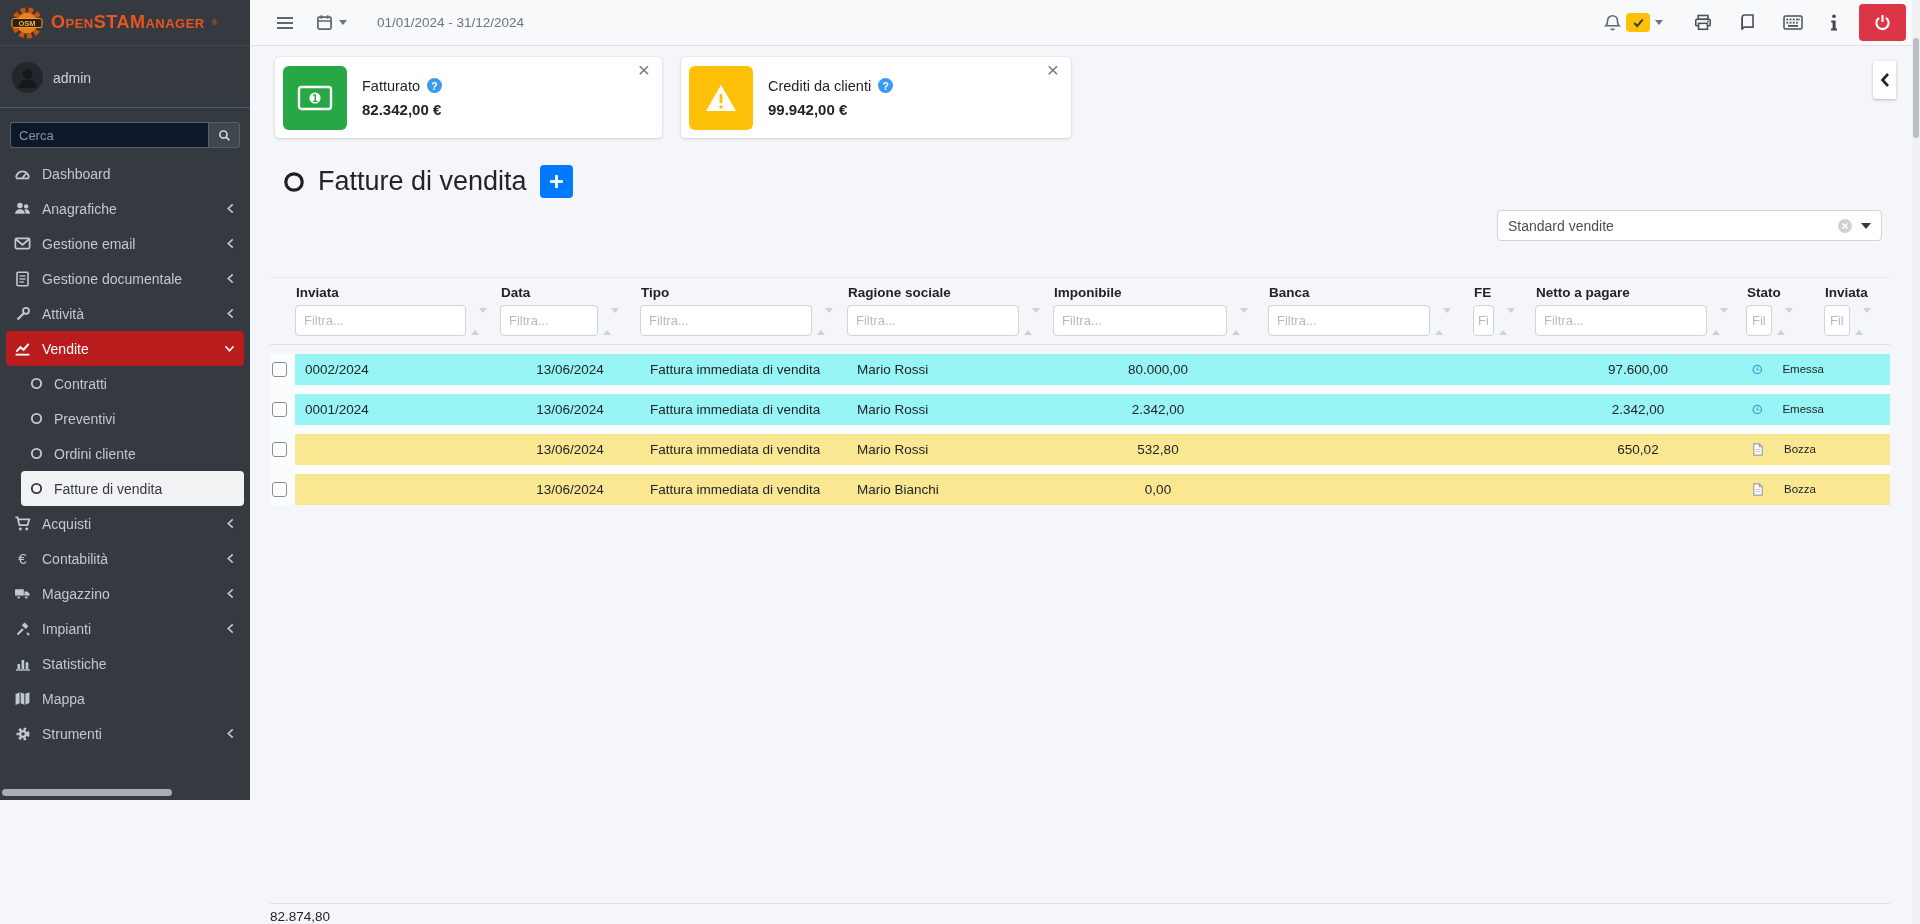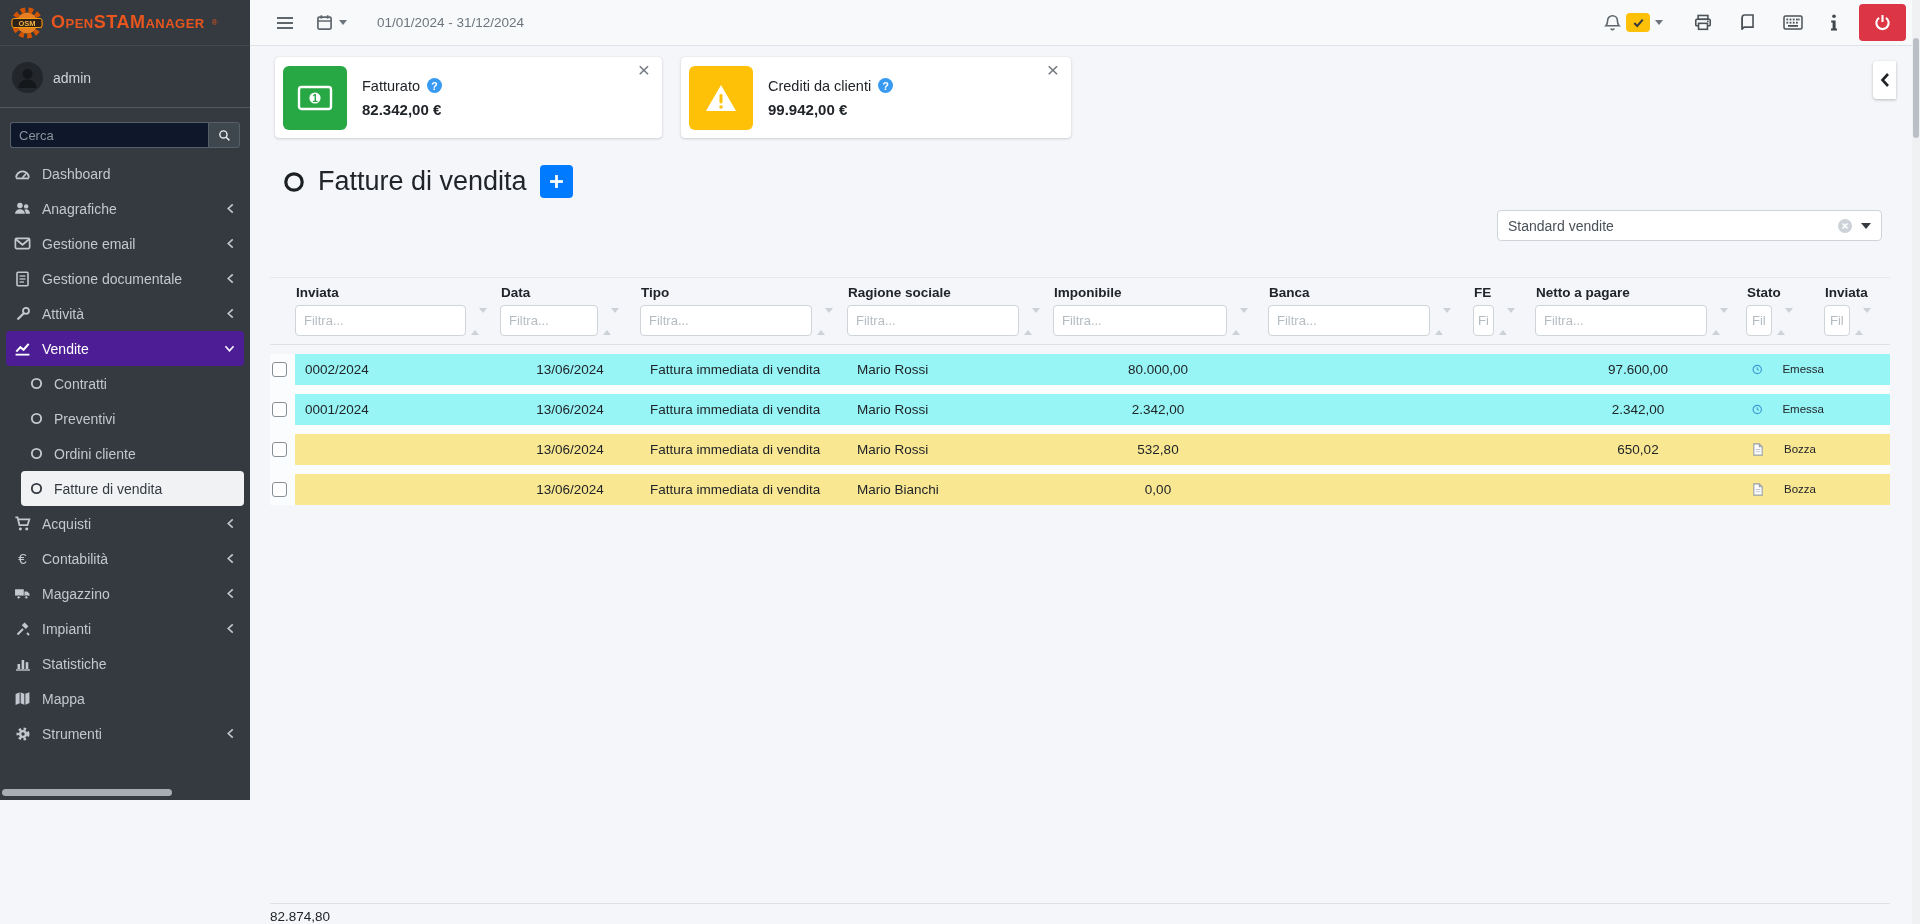--- a/index.html
+++ b/index.html
@@ -16,21 +16,21 @@
   .avatar{width:31px;height:31px;border-radius:50%;background:#23272b;display:flex;align-items:center;justify-content:center}
   .user-name{font-size:14px;color:#ced4da}
   .search-row{display:flex;margin:14px 10px 6px 10px;height:26px}
   .search-input{flex:1;background:#0f172a;border:1px solid #56606a;border-right:none;border-radius:3px 0 0 3px;color:#c2c7d0;padding:0 8px;font-size:13px;font-family:"Liberation Sans",sans-serif;outline:none}
   .search-input::placeholder{color:#8a939c}
   .search-btn{width:32px;background:#3f474e;border:1px solid #56606a;border-radius:0 3px 3px 0;display:flex;align-items:center;justify-content:center;cursor:pointer}
   .nav{list-style:none;margin-top:8px;padding:0 6px}
   .nav-item{height:35px;display:flex;align-items:center;gap:11px;padding:0 8px;font-size:14px;color:#c2c7d0;border-radius:4px;position:relative;cursor:pointer}
   .nav-item .ico{width:17px;display:flex;justify-content:center}
   .nav-item .chev{position:absolute;right:9px;display:flex}
-  .nav-item.active-parent{background:#4c1d95;color:#fff}
+  .nav-item.active-parent{background:#b91c1c;color:#fff}
   .nav-child{margin-left:15px;height:35px;display:flex;align-items:center;gap:11px;padding:0 9px;font-size:14px;color:#c2c7d0;border-radius:4px;cursor:pointer}
   .nav-child.active{background:#f1f2f4;color:#343a40}
   .sb-hscroll{position:absolute;bottom:4px;left:2px;width:170px;height:7px;background:#a8adb3;border-radius:4px}
 
   
   .topbar{position:absolute;left:250px;top:0;right:0;height:46px;background:#f8f9fa;border-bottom:1px solid #dee2e6;display:flex;align-items:center;z-index:5}
   .tb-left{display:flex;align-items:center;gap:22px;padding-left:26px}
   .tb-date{font-size:13.5px;color:#6c757d;margin-left:8px}
   .tb-right{margin-left:auto;display:flex;align-items:center;gap:21px;padding-right:14px}
   .tb-ic{display:flex;align-items:center;cursor:pointer}

